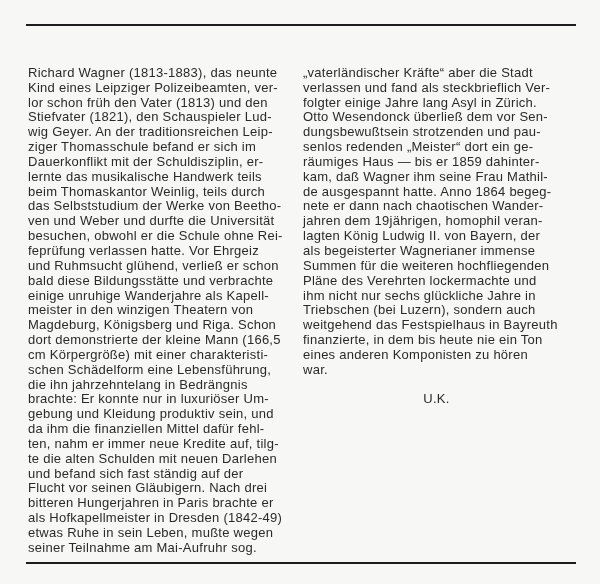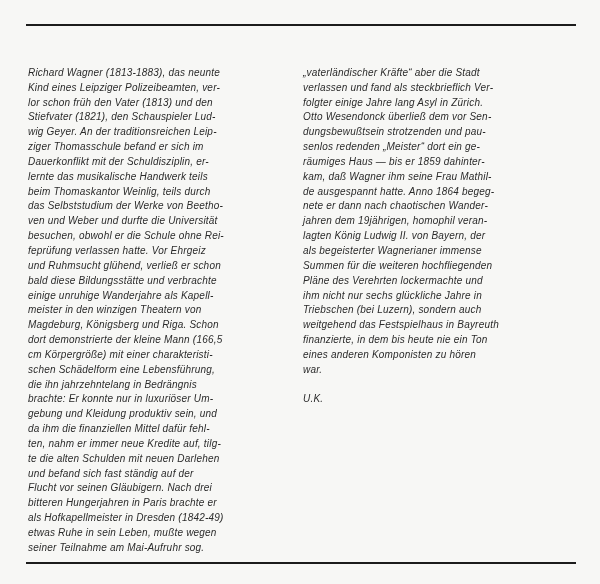--- a/index.html
+++ b/index.html
@@ -26,39 +26,38 @@
     width: 550px;
     height: 2px;
     background: #1c1c1c;
   }
   .rule.top { top: 24px; }
   .rule.bottom { top: 562px; }
   .column {
     position: absolute;
     top: 51px;
     white-space: pre-line;
-    font-size: 10px;
+    font-size: 13px;
     line-height: 14.85px;
     letter-spacing: 0.02em;
     text-align: left;
-    font-style: italic;
   }
   .column.left {
     left: 28px;
     width: 276px;
   }
   .column.right {
     left: 303px;
     width: 268px;
   }
   .col-text {
     white-space: pre-line;
   }
   .signature {
-    text-align: left;
+    text-align: center;
     white-space: normal;
     padding-right: 1px;
   }
 </style>
 </head>
 <body>
 
 <div class="page">
 
   <div class="rule top"></div>

